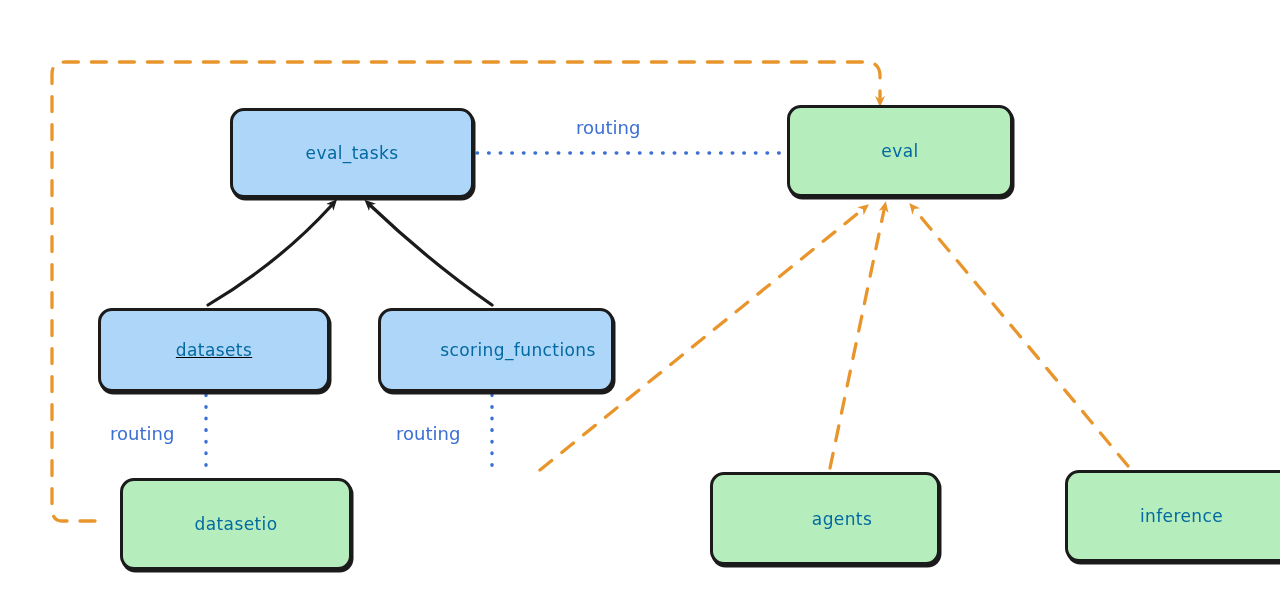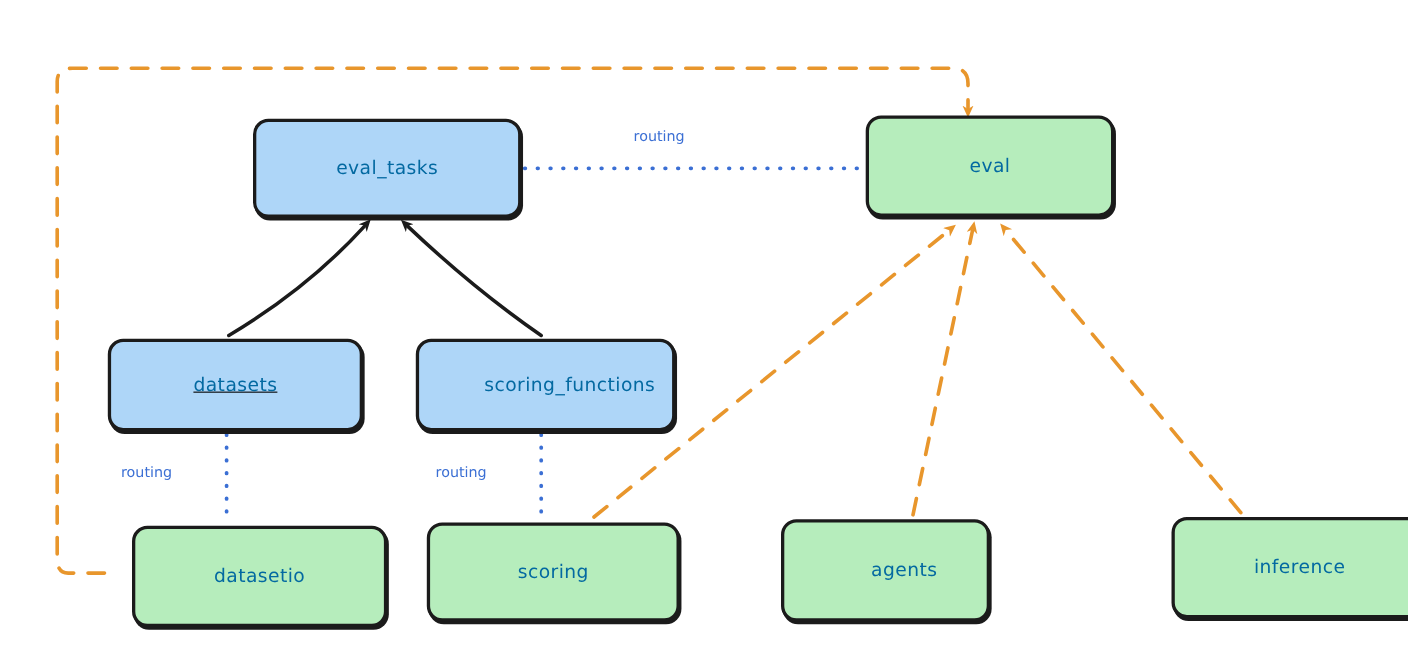--- a/index.html
+++ b/index.html
@@ -44,21 +44,21 @@
     font-family: "DejaVu Sans", sans-serif;
     font-size: 17px;
     color: #0369a1;
     letter-spacing: 0.4px;
     white-space: nowrap;
     user-select: none;
   }
   .edge-label {
     position: absolute;
     font-family: "DejaVu Sans", sans-serif;
-    font-size: 13px;
+    font-size: 18px;
     color: #3b6fd4;
     white-space: nowrap;
     user-select: none;
   }
 </style>
 </head>
 <body>
 
 <div id="diagram-canvas">
 
@@ -104,25 +104,22 @@
   </div>
 
   <div class="node api" style="left:378px; top:308px; width:236px; height:84px;padding-left:44px;">
     <span class="node-label">scoring_functions</span>
   </div>
 
   <div class="node provider" style="left:98px; top:478px; width:232px; height:92px;margin-left:22px;">
     <span class="node-label">datasetio</span>
   </div>
 
-  <div class="node provider" style="left:388px; top:475px; width:230px; height:90px;">
-    <span class="node-label">scoring</span>
-  </div>
 
-  <div class="node provider" style="left:710px; top:472px; width:190px; height:93px;padding-left:34px;">
+  <div class="node provider" style="left:710px; top:472px; width:230px; height:93px;padding-left:34px;">
     <span class="node-label">agents</span>
   </div>
 
   <div class="node provider" style="left:1025px; top:470px; width:233px; height:92px;margin-left:40px;">
     <span class="node-label">inference</span>
   </div>
 
   <span class="edge-label" style="left:576px; top:117px;">routing</span>
 
   <span class="edge-label" style="left:110px; top:423px;">routing</span>

